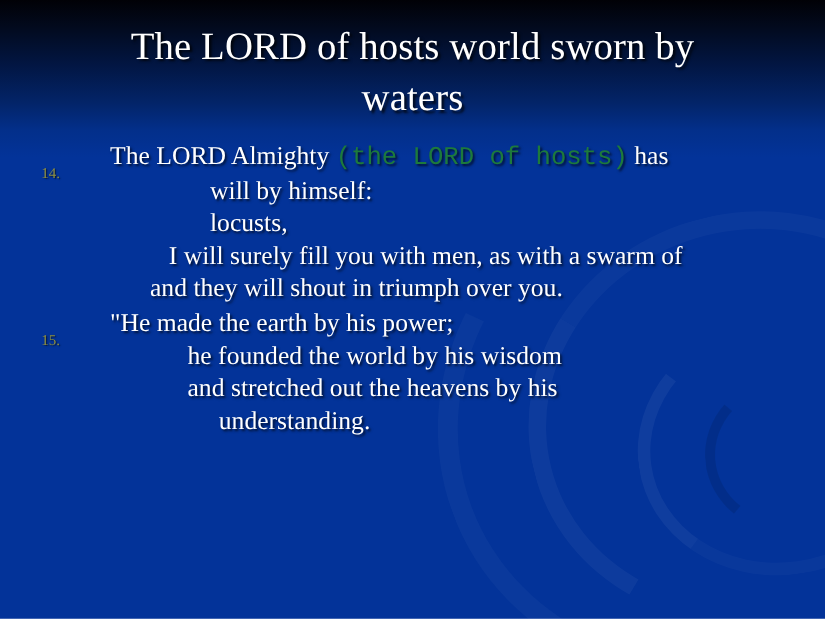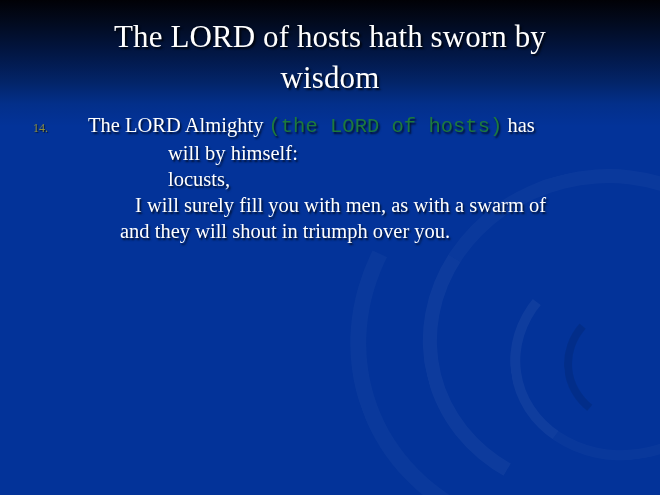--- a/index.html
+++ b/index.html
@@ -108,21 +108,21 @@
     top: 112px;
     width: 660px;
   }
   .verse {
     position: relative;
     margin-bottom: 2px;
   }
   .verse-num {
     position: absolute;
     left: 33px;
-    top: 10px;
+    top: 20px;
     width: 26px;
     text-align: left;
     color: #8f8f3c;
     font-size: 12px;
     line-height: 12px;
     text-shadow: 1px 1px 1px rgba(0,0,0,0.6);
   }
   .line {
     color: #ffffff;
     font-size: 20.5px;
@@ -147,28 +147,35 @@
 <body>
 
 <div class="slide">
 
   <div class="swirl swirl-c"></div>
   <div class="swirl swirl-a"></div>
   <div class="swirl swirl-b"></div>
   <div class="swirl swirl-d"></div>
 
   <div class="title">
-    <span class="norm">The </span><span class="strong">LORD</span><span class="norm"> of hosts hath sworn by</span>
-    <span class="title-line2 norm">wisdom</span>
+    <span class="norm">The </span><span class="strong">LORD</span><span class="norm"> of hosts world sworn by</span>
+    <span class="title-line2 norm">waters</span>
   </div>
 
   <div class="body" id="verse-container">
       <div class="verse">
         <div class="verse-num">14.</div>
         <div class="line i0"><span>The LORD Almighty </span><span class="green">(the LORD of hosts)</span><span> has</span></div>
         <div class="line i3">will by himself:</div>
         <div class="line i3">locusts,</div>
         <div class="line i2">I will surely fill you with men, as with a swarm of</div>
         <div class="line i1">and they will shout in triumph over you.</div>
       </div>
+      <div class="verse">
+        <div class="verse-num">15.</div>
+        <div class="line i0">"He made the earth by his power;</div>
+        <div class="line i4">he founded the world by his wisdom</div>
+        <div class="line i4">and stretched out the heavens by his</div>
+        <div class="line i5">understanding.</div>
+      </div>
     </div>
 
 </div>
 
 </body></html>

